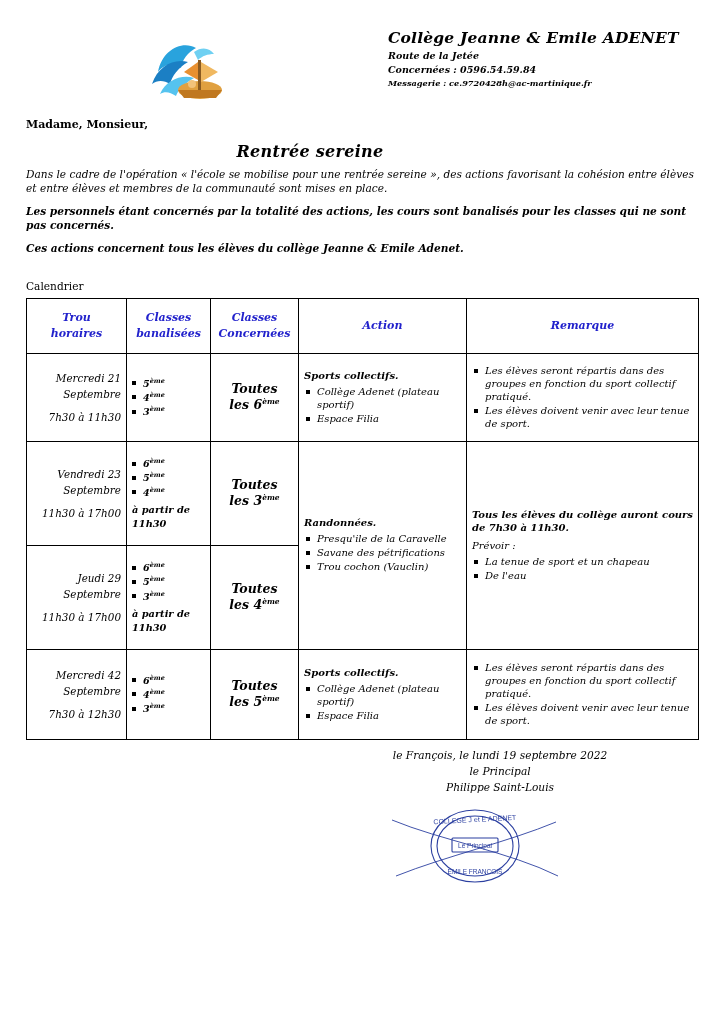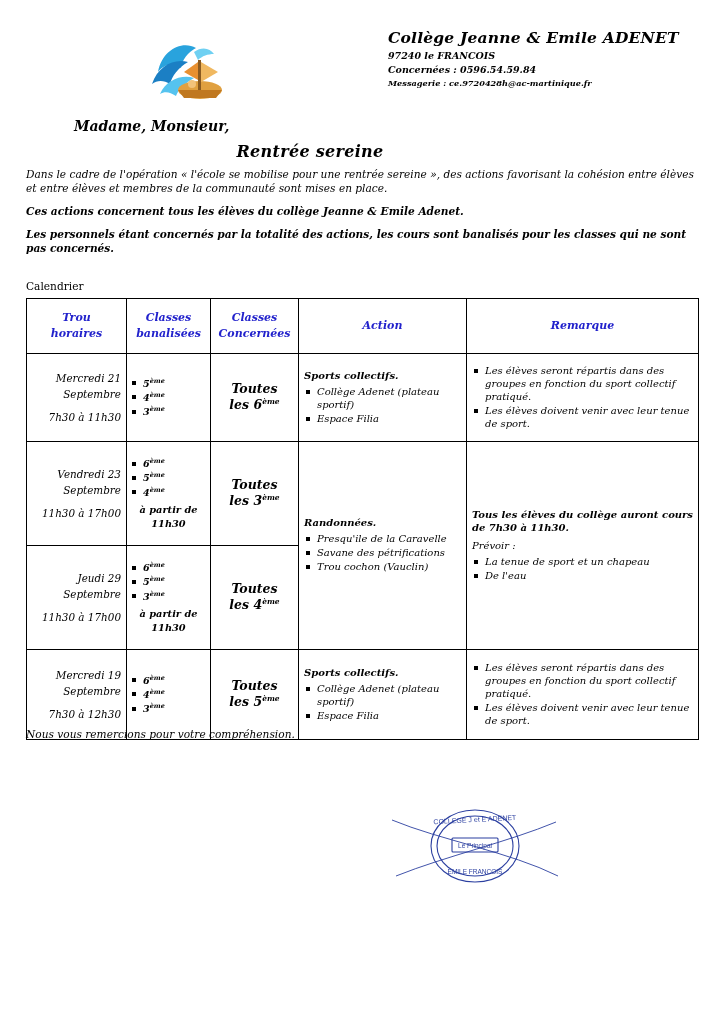--- a/index.html
+++ b/index.html
@@ -59,24 +59,22 @@
   }
   .school-line.small {
     font-size: 8.2px;
   }
 
   
   .salutation {
     position: absolute;
     left: 26px; top: 118px;
     font-family: "DejaVu Serif", serif;
-    font-style: italic;
-    font-weight: bold;
-    font-size: 14px;
-    margin-left: 48px;
+    font-weight: bold;
+    font-size: 11px;
   }
 
   
   .doc-title {
     position: absolute;
     left: 0; top: 142px;
     width: 620px;
     text-align: center;
     font-family: "DejaVu Serif", serif;
     font-style: italic;
@@ -167,21 +165,20 @@
     line-height: 1.45;
   }
   td.ban-cell li::before {
     content: "";
     position: absolute;
     left: 0; top: 5px;
     width: 4px; height: 4px;
     background: #000;
   }
   td.ban-cell .apartir {
-    text-align: center;
     font-weight: bold;
     font-style: italic;
     font-size: 9.8px;
     line-height: 1.35;
     margin-top: 4px;
   }
   sup.exp { font-size: 6.5px; vertical-align: super; }
 
   td.conc-cell {
     text-align: center;
@@ -270,34 +267,34 @@
         <path d="M30 58 L74 58 L68 66 L36 66 Z" fill="#c07820"></path>
         <rect x="50" y="28" width="3" height="30" fill="#8a5a20"></rect>
         <path d="M53 30 L70 40 L53 50 Z" fill="#f0b860"></path>
         <path d="M50 30 L36 40 L50 48 Z" fill="#e89030"></path>
         <circle cx="44" cy="52" r="4" fill="#f2c27a"></circle>
       </svg>
     </div>
 
     <div class="school-block">
       <div class="school-name">Collège Jeanne &amp; Emile ADENET</div>
-      <div class="school-line">97240 le FRANCOIS</div>
+      <div class="school-line">Route de la Jetée</div>
       <div class="school-line">Concernées : 0596.54.59.84</div>
       <div class="school-line small">Messagerie : ce.9720428h@ac-martinique.fr</div>
     </div>
   </div>
 
   <div class="salutation">Madame, Monsieur,</div>
 
   <div class="doc-title">Rentrée sereine</div>
 
   <div class="intro">
     <p>Dans le cadre de l'opération « l'école se mobilise pour une rentrée sereine », des actions favorisant la cohésion entre élèves et entre élèves et membres de la communauté sont mises en place.</p>
+    <p class="bold">Les personnels étant concernés par la totalité des actions, les cours sont banalisés pour les classes qui ne sont pas concernés.</p>
     <p class="bold">Ces actions concernent tous les élèves du collège Jeanne &amp; Emile Adenet.</p>
-    <p class="bold">Les personnels étant concernés par la totalité des actions, les cours sont banalisés pour les classes qui ne sont pas concernés.</p>
   </div>
 
   <div class="calendrier-label">Calendrier</div>
 
   <table class="schedule">
     <colgroup>
       <col class="col-date">
         <col class="col-ban">
         <col class="col-conc">
         <col class="col-act">
@@ -403,21 +400,21 @@
           <div class="apartir">à partir de 11h30</div>
         </td>
         <td class="conc-cell">
           <div>Toutes</div>
           <div>les 4<sup class="exp">ème</sup></div>
         </td>
       </tr>
 
       <tr style="height:90px;">
         <td class="date-cell">
-          <div>Mercredi 19</div>
+          <div>Mercredi 42</div>
           <div>Septembre</div>
           <span class="gap"></span>
           <div>7h30 à 12h30</div>
         </td>
         <td class="ban-cell">
           <ul>
             <li><span>6<sup class="exp">ème</sup></span></li>
             <li><span>4<sup class="exp">ème</sup></span></li>
             <li><span>3<sup class="exp">ème</sup></span></li>
           </ul>
@@ -437,22 +434,26 @@
           <ul class="sq">
             <li>Les élèves seront répartis dans des groupes en fonction du sport collectif pratiqué.</li>
             <li>Les élèves doivent venir avec leur tenue de sport.</li>
           </ul>
         </td>
       </tr>
 
     </tbody>
   </table>
 
-  <div class="thanks">Nous vous remercions pour votre compréhension.</div>
-
+
+  <div class="signature">
+    <div>le François, le lundi 19 septembre 2022</div>
+    <div>le Principal</div>
+    <div>Philippe Saint-Louis</div>
+  </div>
 
   <div class="stamp">
     <svg width="170" height="90" viewBox="0 0 170 90">
       <g stroke="#2b3fa0" fill="none" stroke-width="1.1">
         <ellipse cx="85" cy="46" rx="44" ry="36"></ellipse>
         <ellipse cx="85" cy="46" rx="38" ry="30"></ellipse>
         <path d="M2 20 C 50 40, 120 52, 168 76" stroke-width="0.9"></path>
         <path d="M6 76 C 56 56, 118 42, 166 22" stroke-width="0.9"></path>
         <rect x="62" y="38" width="46" height="14" rx="1"></rect>
       </g>

